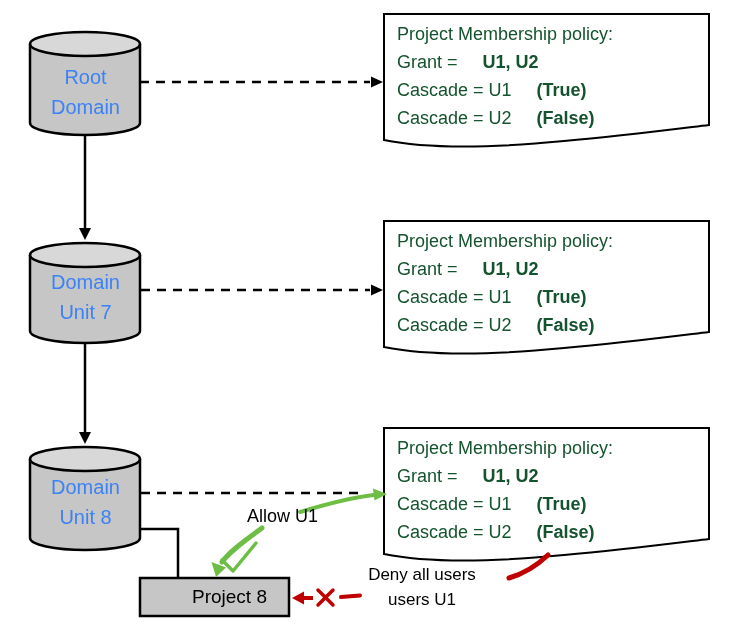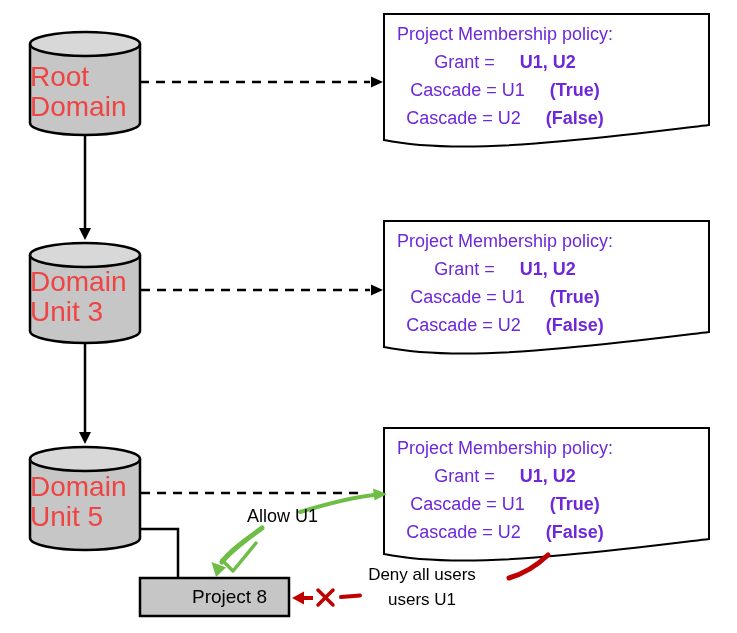--- a/index.html
+++ b/index.html
@@ -6,30 +6,30 @@
   .stage{
     position:relative;
     width:737px;height:633px;
     background:#ffffff;
     font-family:"Liberation Sans",sans-serif;
     color:#000;
     overflow:hidden;
   }
   .stage svg{position:absolute;left:0;top:0;}
   .node-label{
-    position:absolute;
-    font-size:28px;line-height:30px;color:#ef4444;
+    position:absolute;text-align:center;
+    font-size:20px;line-height:30px;color:#3b82f6;
   }
   .project-label{
     position:absolute;text-align:center;
     font-size:19px;line-height:26px;color:#000;
   }
   .policy-text{
     position:absolute;font-size:18px;line-height:28px;
-    color:#6d28d9;white-space:nowrap;text-align:center;
+    color:#14532d;white-space:nowrap;
   }
   .policy-text b{font-weight:bold;margin-left:20px;}
   .ann{position:absolute;font-size:17px;line-height:25px;color:#000;}
   .ann-center{text-align:center;}
 </style>
 </head>
 <body>
 
 <div class="stage">
 
@@ -97,25 +97,25 @@
       <polygon points="292,598 304,591.5 304,604.5" fill="#c00000"></polygon>
     </g>
   </svg>
 
   <div class="node-label" style="left:30px;top:62px;width:111px;">
     <div>Root</div>
     <div>Domain</div>
   </div>
   <div class="node-label" style="left:30px;top:267px;width:111px;">
     <div>Domain</div>
-    <div>Unit 3</div>
+    <div>Unit 7</div>
   </div>
   <div class="node-label" style="left:30px;top:472px;width:111px;">
     <div>Domain</div>
-    <div>Unit 5</div>
+    <div>Unit 8</div>
   </div>
 
   <div class="project-label" style="left:140px;top:584px;width:179px;">Project 8</div>
 
   <div class="policy-text" style="left:397px;top:20px;">
     <div>Project Membership policy:</div>
     <div><span>Grant = </span><b>U1, U2</b></div>
     <div><span>Cascade = U1 </span><b>(True)</b></div>
     <div><span>Cascade = U2 </span><b>(False)</b></div>
   </div>

